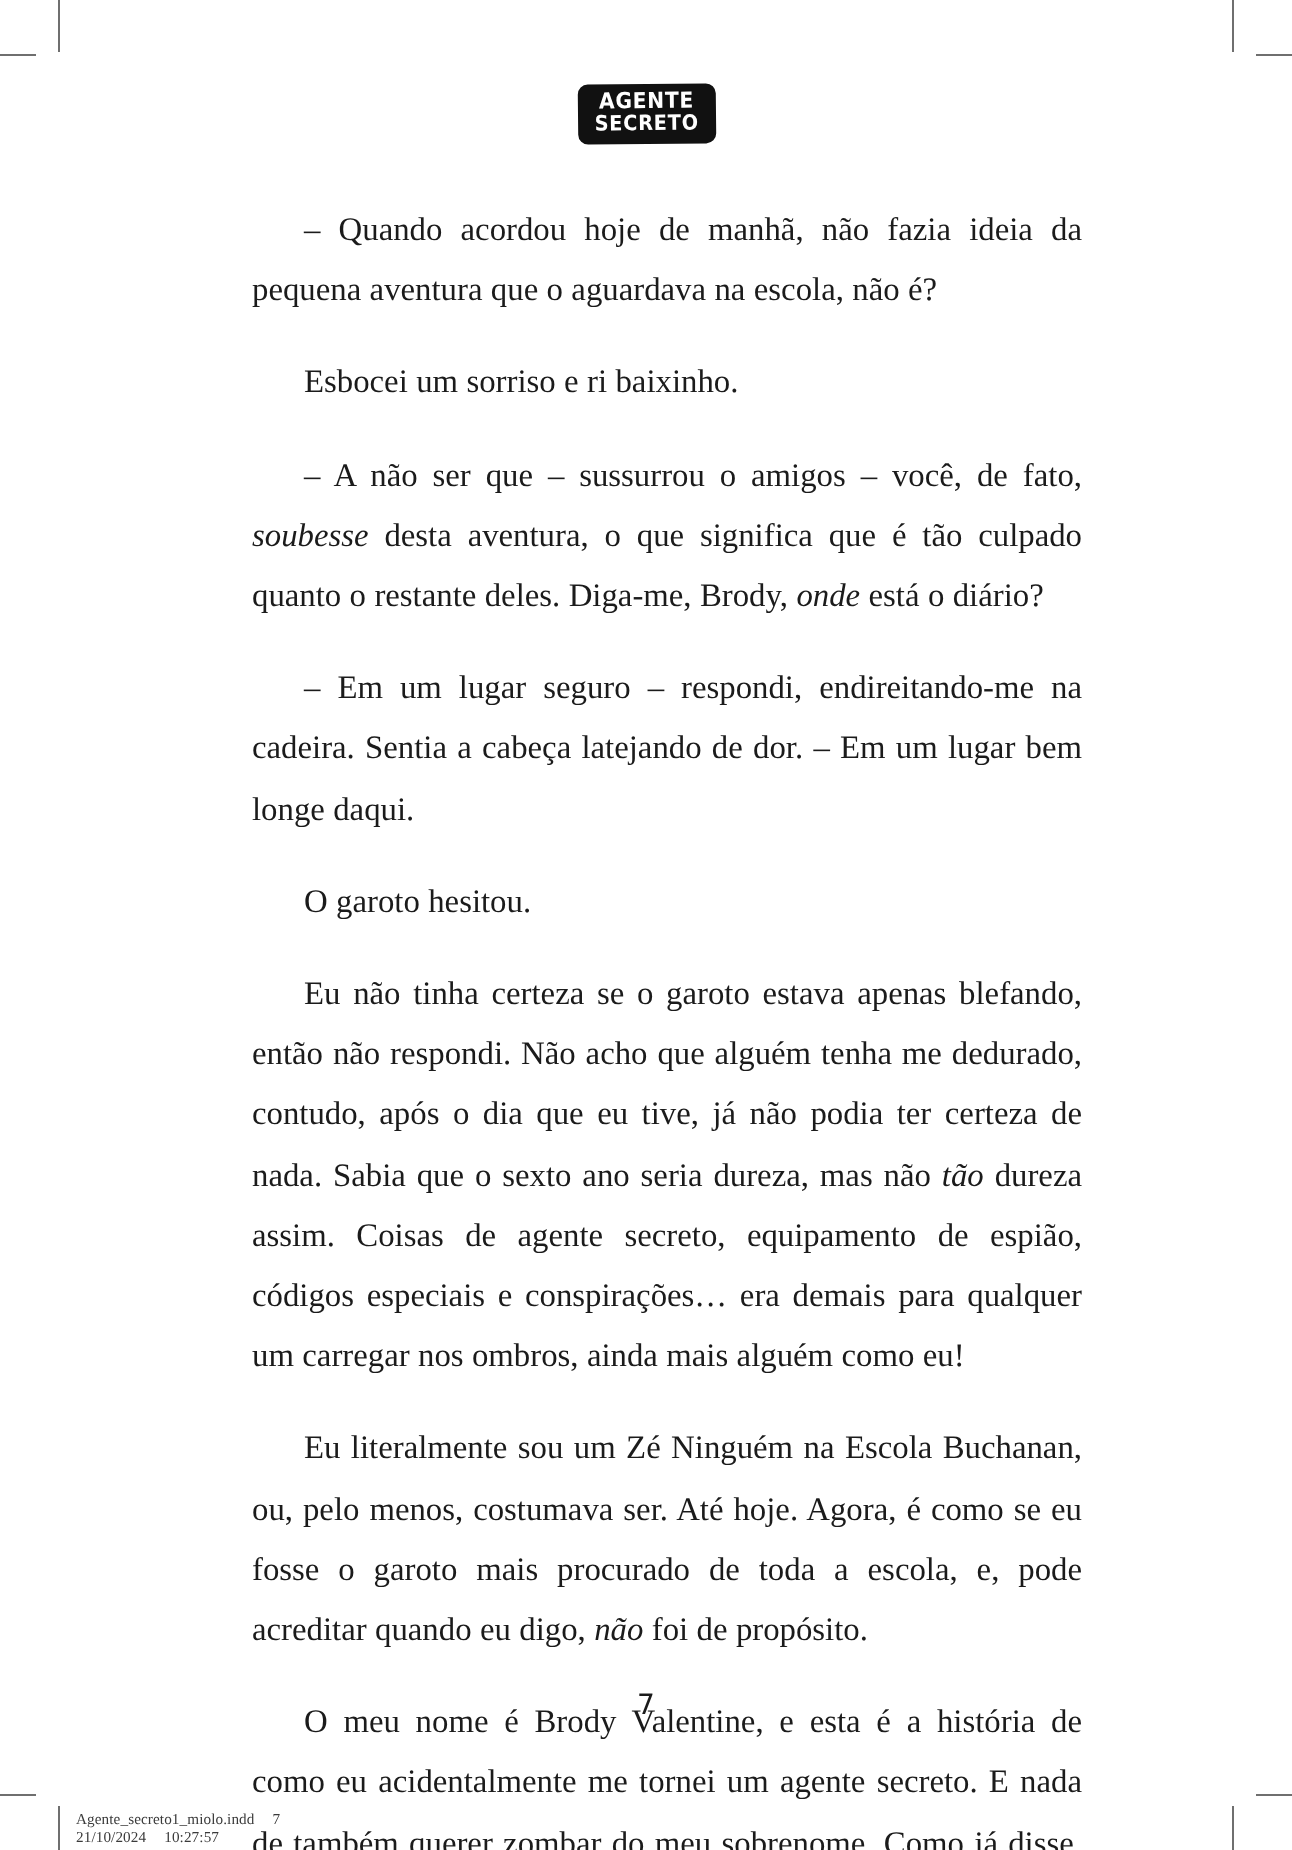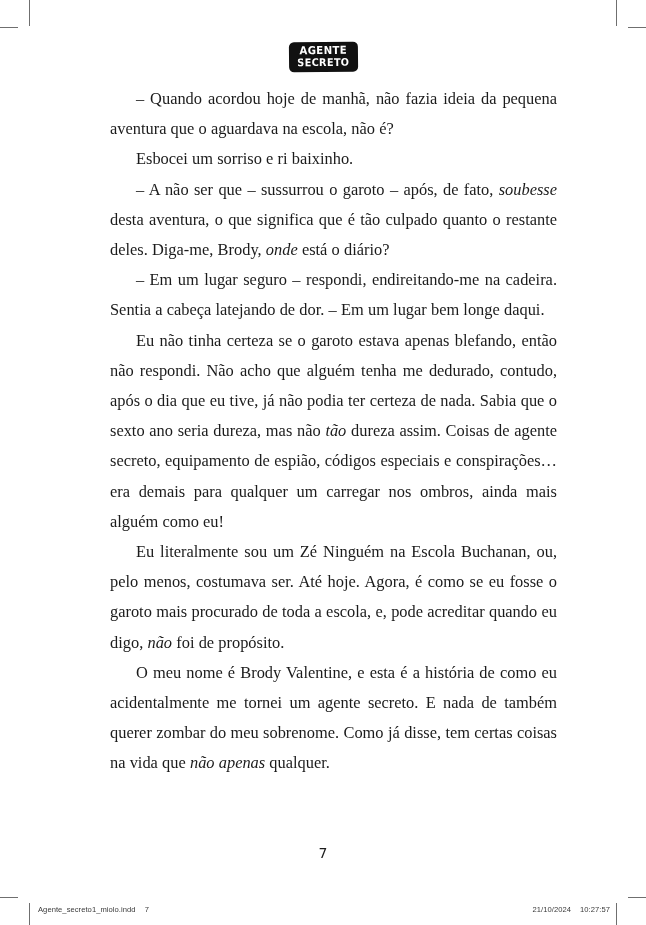--- a/index.html
+++ b/index.html
@@ -69,21 +69,21 @@
   }
 
   
   .textblock {
     position: absolute;
     left: 110px;
     top: 84px;
     width: 447px;
   }
   .textblock p {
-    margin: 0;
+    margin: 16px;
     text-indent: 26px;
     text-align: justify;
     font-size: 16.4px;
     line-height: 30.2px;
     hyphens: none;
     word-spacing: 0.1px;
   }
   .textblock p em {
     font-style: italic;
   }
@@ -102,24 +102,25 @@
 
   
   .slug {
     position: absolute;
     left: 38px;
     top: 905px;
     width: 572px;
     display: flex;
     justify-content: space-between;
     align-items: baseline;
-    font-family: Liberation Sans, sans-serif;
+    font-family: Liberation Serif, serif;
     font-size: 7.6px;
     color: #3a3a3a;
     letter-spacing: 0.05px;
+    flex-direction: column;
   }
   .slug .right { display: flex; gap: 9px; align-items: flex-end; }
 </style>
 </head>
 <body>
 
 <div class="page">
 
   <div class="crop v crop-tl-v"></div>
   <div class="crop h crop-tl-h"></div>
@@ -133,22 +134,23 @@
   <div class="logo-wrap">
     <div class="logo-badge">
       <span class="logo-line">AGENTE</span>
       <span class="logo-line second">SECRETO</span>
     </div>
   </div>
 
   <div class="textblock" id="textblock">
       <p><span>– Quando acordou hoje de manhã, não fazia ideia da pequena aventura que o aguardava na escola, não é?</span></p>
       <p><span>Esbocei um sorriso e ri baixinho.</span></p>
-      <p><span>– A não ser que – sussurrou o garoto – após, de fato, </span><em>soubesse</em><span> desta aventura, o que significa que é tão culpado quanto o restante deles. Diga-me, Brody, </span><em>onde</em><span> está o diário?</span></p>
+      <p><span>– A não ser que – sussurrou o amigos – você, de fato, </span><em>soubesse</em><span> desta aventura, o que significa que é tão culpado quanto o restante deles. Diga-me, Brody, </span><em>onde</em><span> está o diário?</span></p>
       <p><span>– Em um lugar seguro – respondi, endireitando-me na cadeira. Sentia a cabeça latejando de dor. – Em um lugar bem longe daqui.</span></p>
+      <p><span>O garoto hesitou.</span></p>
       <p><span>Eu não tinha certeza se o garoto estava apenas blefando, então não respondi. Não acho que alguém tenha me dedurado, contudo, após o dia que eu tive, já não podia ter certeza de nada. Sabia que o sexto ano seria dureza, mas não </span><em>tão</em><span> dureza assim. Coisas de agente secreto, equipamento de espião, códigos especiais e conspirações… era demais para qualquer um carregar nos ombros, ainda mais alguém como eu!</span></p>
       <p><span>Eu literalmente sou um Zé Ninguém na Escola Buchanan, ou, pelo menos, costumava ser. Até hoje. Agora, é como se eu fosse o garoto mais procurado de toda a escola, e, pode acreditar quando eu digo, </span><em>não</em><span> foi de propósito.</span></p>
       <p><span>O meu nome é Brody Valentine, e esta é a história de como eu acidentalmente me tornei um agente secreto. E nada de também querer zombar do meu sobrenome. Como já disse, tem certas coisas na vida que </span><em>não apenas</em><span> qualquer.</span></p>
     </div>
 
   <div class="folio">7</div>
 
   <div class="slug">
     <div class="left">
       <span>Agente_secreto1_miolo.indd</span>

